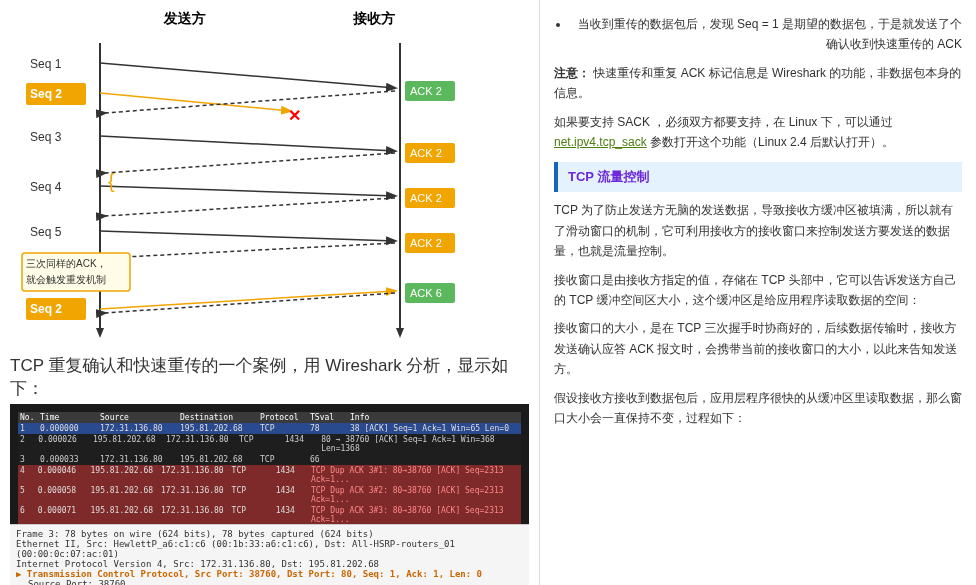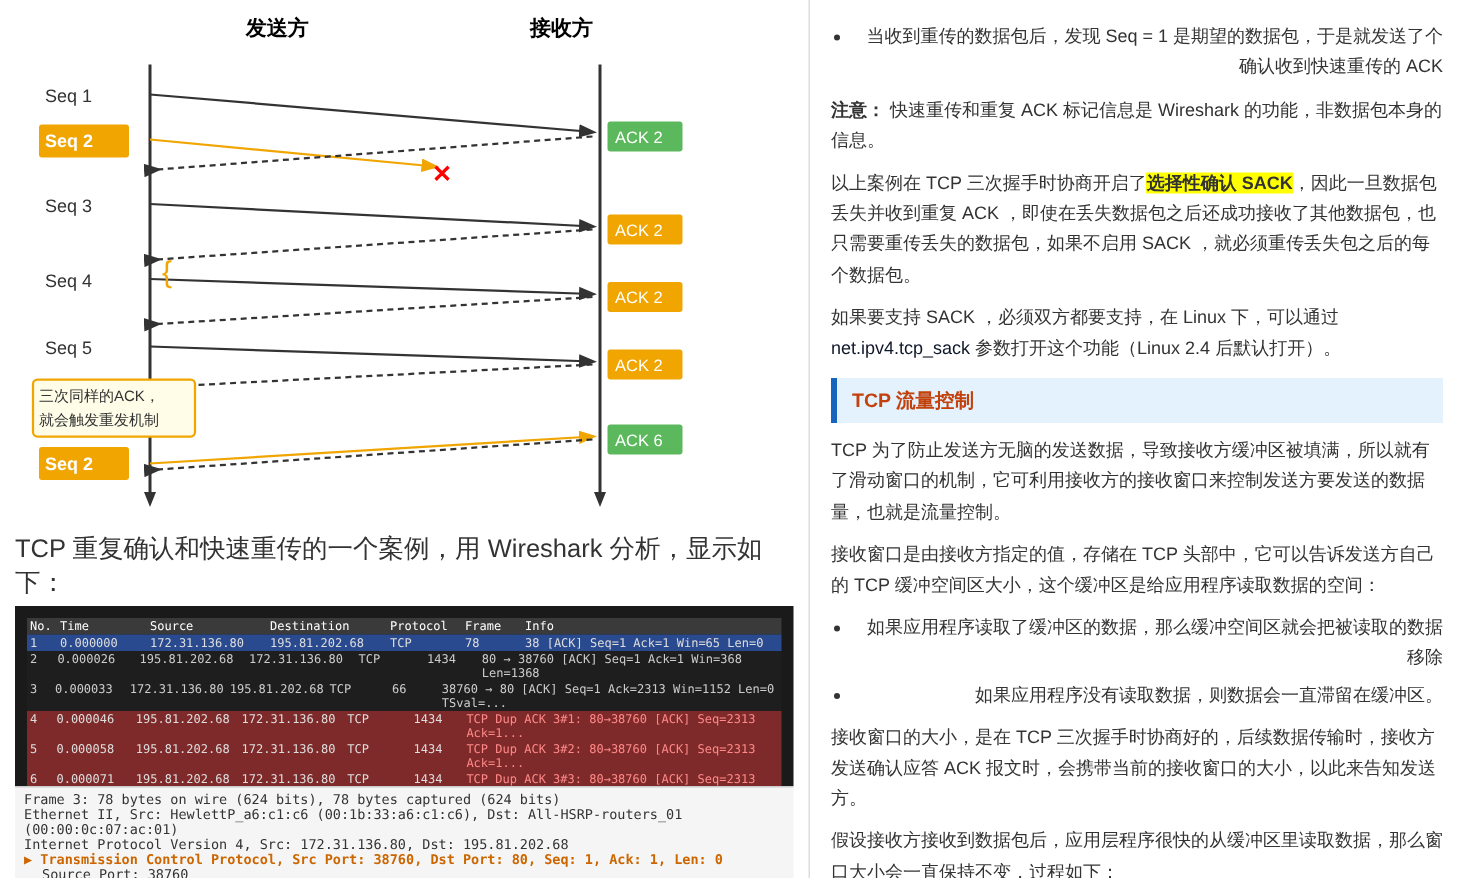--- a/index.html
+++ b/index.html
@@ -63,39 +63,39 @@
       margin-bottom: 8px;
     }
 
     .highlight-text {
       background: #ffff00;
       font-weight: bold;
     }
 
     .section-header {
       background: #e3f2fd;
-      color: #c2410c;
+      color: #6d28d9;
       padding: 4px 10px;
       border-left: 4px solid #1565c0;
       margin: 10px 0 8px 0;
       font-size: 13px;
       font-weight: bold;
     }
 
     .bullet-list {
       margin: 4px 0 8px 16px;
     }
 
     .bullet-list li {
       margin-bottom: 4px;
       list-style: disc;
       text-align: right;
     }
 
-    a { color: #0f172a; cursor: pointer; }
+    a { color: #4d7c0f; text-decoration: underline; cursor: pointer; }
 
     
     .diagram-container {
       position: relative;
       width: 500px;
       height: 310px;
       margin: 0 auto;
     }
 
   </style>
@@ -196,21 +196,21 @@
 
   <div style="margin-top:4px;">
     <div class="capture-title">TCP 重复确认和快速重传的一个案例，用 Wireshark 分析，显示如下：</div>
     <div style="background:#1a1a1a; padding:8px; font-family:monospace; font-size:8px; color:#ccc; height:120px; overflow:hidden;">
       <div style="background:#3a3a3a; color:#fff; display:flex; padding:1px 2px; font-size:8px;">
         <span style="width:20px">No.</span>
           <span style="width:60px">Time</span>
           <span style="width:80px">Source</span>
           <span style="width:80px">Destination</span>
           <span style="width:50px">Protocol</span>
-          <span style="width:40px">Frame</span>
+          <span style="width:40px">TSval</span>
           <span>Info</span>
       </div>
       <div style="background:#2a4a8f; color:#ddd; display:flex; padding:1px 2px; font-size:8px;">
         <span style="width:20px">1</span>
           <span style="width:60px">0.000000</span>
           <span style="width:80px">172.31.136.80</span>
           <span style="width:80px">195.81.202.68</span>
           <span style="width:50px">TCP</span>
           <span style="width:40px">78</span>
           <span>38 [ACK] Seq=1 Ack=1 Win=65 Len=0</span>
@@ -224,21 +224,20 @@
           <span style="width:40px">1434</span>
           <span>80 → 38760 [ACK] Seq=1 Ack=1 Win=368 Len=1368</span>
       </div>
       <div style="background:#1e1e1e; color:#ccc; display:flex; padding:1px 2px; font-size:8px;">
         <span style="width:20px">3</span>
           <span style="width:60px">0.000033</span>
           <span style="width:80px">172.31.136.80</span>
           <span style="width:80px">195.81.202.68</span>
           <span style="width:50px">TCP</span>
           <span style="width:40px">66</span>
-          <span>38760 → 80 [ACK] Seq=1 Ack=2313 Win=1152 Len=0 TSval=...</span>
       </div>
       <div style="background:#7f2a2a; color:#ddd; display:flex; padding:1px 2px; font-size:8px;">
         <span style="width:20px">4</span>
           <span style="width:60px">0.000046</span>
           <span style="width:80px">195.81.202.68</span>
           <span style="width:80px">172.31.136.80</span>
           <span style="width:50px">TCP</span>
           <span style="width:40px">1434</span>
           <span style="color:#ff8888">TCP Dup ACK 3#1: 80→38760 [ACK] Seq=2313 Ack=1...</span>
       </div>
@@ -279,35 +278,28 @@
     <li>
       <span>当收到重传的数据包后，发现 Seq = 1 是期望的数据包，于是就发送了个确认收到快速重传的 ACK</span>
     </li>
   </ul>
 
   <p>
     <strong>注意：</strong>
     <span>快速重传和重复 ACK 标记信息是 Wireshark 的功能，非数据包本身的信息。</span>
   </p>
 
-  <p>
-    <span>以上案例在 TCP 三次握手时协商开启了</span><span class="highlight-text">选择性确认 SACK</span><span>，因此一旦数据包丢失并收到重复 ACK ，即使在丢失数据包之后还成功接收了其他数据包，也只需要重传丢失的数据包，如果不启用 SACK ，就必须重传丢失包之后的每个数据包。</span>
-  </p>
 
   <p>
     <span>如果要支持  SACK ，必须双方都要支持，在 Linux 下，可以通过 </span><a>net.ipv4.tcp_sack</a><span> 参数打开这个功能（Linux 2.4 后默认打开）。</span>
   </p>
 
   <div class="section-header">TCP 流量控制</div>
 
   <p>TCP 为了防止发送方无脑的发送数据，导致接收方缓冲区被填满，所以就有了滑动窗口的机制，它可利用接收方的接收窗口来控制发送方要发送的数据量，也就是流量控制。</p>
 
   <p>接收窗口是由接收方指定的值，存储在 TCP 头部中，它可以告诉发送方自己的 TCP 缓冲空间区大小，这个缓冲区是给应用程序读取数据的空间：</p>
 
-  <ul class="bullet-list">
-    <li>如果应用程序读取了缓冲区的数据，那么缓冲空间区就会把被读取的数据移除</li>
-    <li>如果应用程序没有读取数据，则数据会一直滞留在缓冲区。</li>
-  </ul>
 
   <p>接收窗口的大小，是在 TCP 三次握手时协商好的，后续数据传输时，接收方发送确认应答 ACK 报文时，会携带当前的接收窗口的大小，以此来告知发送方。</p>
 
   <p>假设接收方接收到数据包后，应用层程序很快的从缓冲区里读取数据，那么窗口大小会一直保持不变，过程如下：</p>
 </div>
 
 </body></html>

